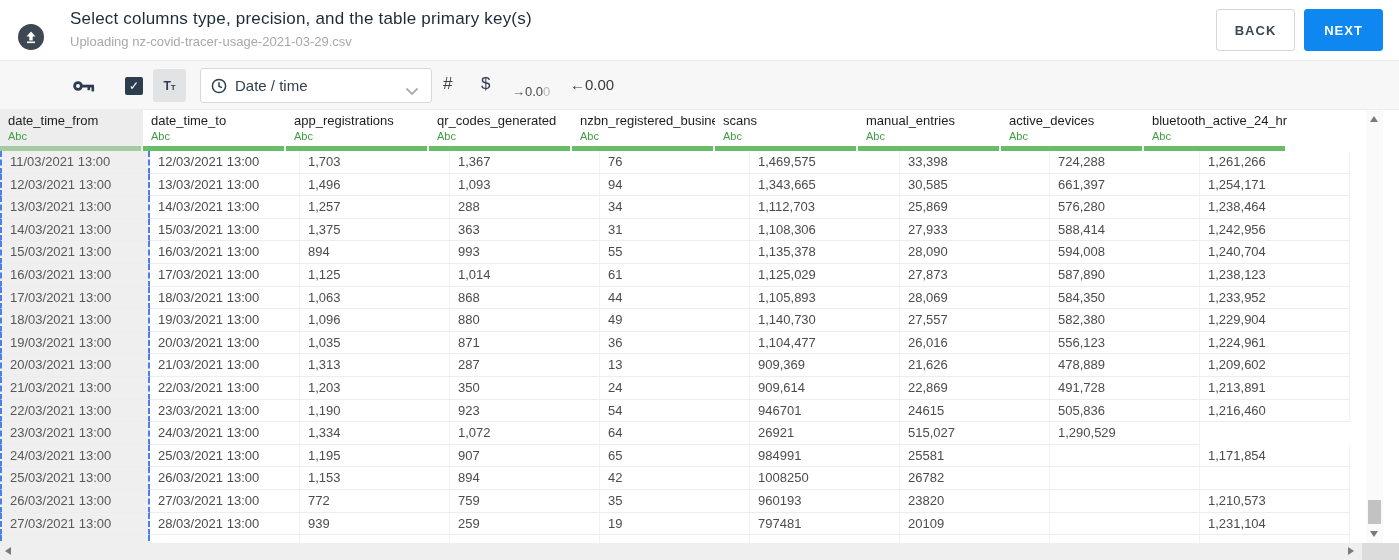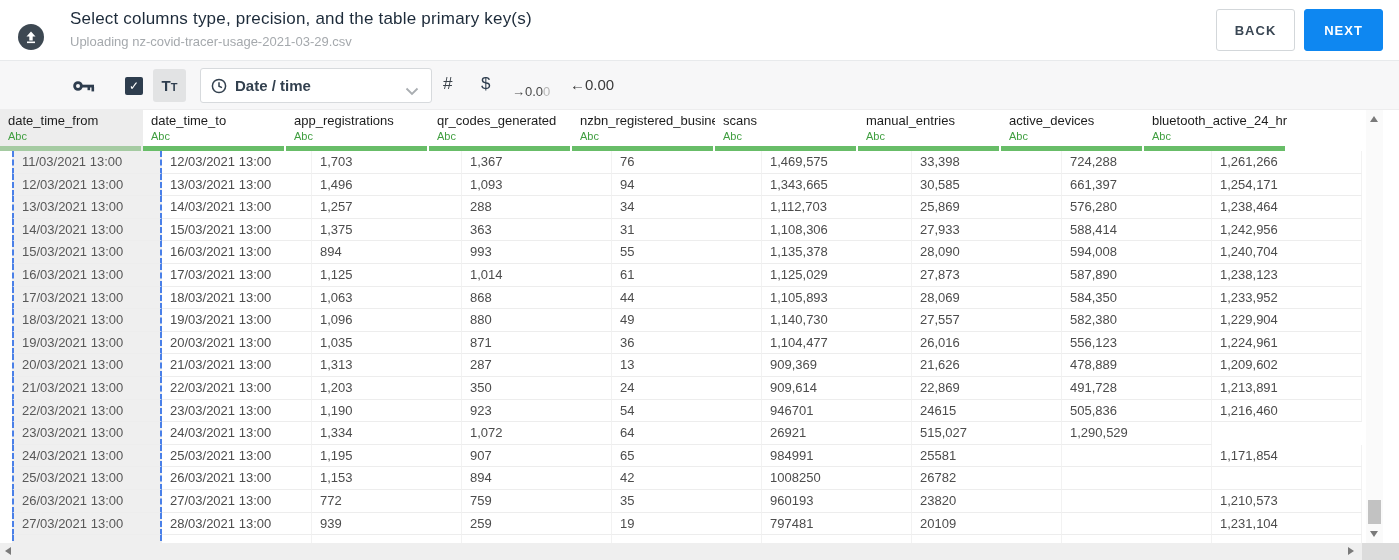--- a/index.html
+++ b/index.html
@@ -23,43 +23,43 @@
 
   
   .toolbar { position:absolute; top:61px; left:0; width:1399px; height:49px;
              background:#f7f7f8; border-bottom:1px solid #ededee; }
   .key-ic { position:absolute; left:72px; top:17px; }
   .cb { position:absolute; left:125px; top:16px; width:18px; height:18px; border-radius:2px;
         background:#2e3d4e; color:#fff; display:flex; align-items:center; justify-content:center;
         font-size:12px; cursor:pointer; }
   .tt { position:absolute; left:153px; top:8px; width:33px; height:33px; border:none; border-radius:3px;
         background:#e2e3e4; color:#2e3d4e; font-family:"Liberation Sans", sans-serif;
-        font-size:15px; font-weight:bold; font-variant:small-caps; cursor:pointer; }
+        font-size:12px; font-weight:bold; font-variant:small-caps; cursor:pointer; }
   .dd { position:absolute; left:200px; top:7px; width:232px; height:35px; background:#fff;
         border:1px solid #d7dadd; border-radius:3px; cursor:pointer; }
   .dd .clock { position:absolute; left:10px; top:9px; }
-  .dd .ddv { position:absolute; left:34px; top:8px; font-size:15px; color:#33414f;font-weight:bold; }
+  .dd .ddv { position:absolute; left:34px; top:8px; font-size:15px; color:#33414f; }
   .dd .chev { position:absolute; right:12px; top:13px; }
   .hash { position:absolute; left:443px; top:13px; font-size:17px; color:#3c434b; cursor:pointer; }
   .dollar { position:absolute; left:481px; top:13px; font-size:17px; color:#2e3d4e; cursor:pointer; }
   .dec-inc { position:absolute; left:512px; top:15px; font-size:13px; color:#4a4a4a; cursor:pointer;margin-top:8px; }
   .dec-inc .faded { color:#b8b8b8; }
   .dec-dec { position:absolute; left:570px; top:15px; font-size:15px; color:#3a3a3a; cursor:pointer; }
 
   
   .thead { position:absolute; top:110px; left:0; width:1350px; height:41px; display:flex; }
   .hcell { position:relative; width:143px; height:41px; padding:3px 0 0 8px; overflow:hidden; cursor:pointer; }
   .hcell .cname { font-size:13px; color:#1c1c1c; white-space:nowrap; }
   .hcell .ctype { margin-top:2px; font-size:11px; color:#3f9e3f; }
   .hcell .gbar { position:absolute; left:0; right:2px; bottom:0; height:5px; background:#68bd68; }
   .hcell.sel { background:#ededed; }
   .hcell.sel .gbar { background:#a5cba2; }
 
   
-  .tbody { position:absolute; top:151px; left:12px; width:1350px; height:392px; overflow:hidden; background:#fff; }
+  .tbody { position:absolute; top:151px; left:0; width:1350px; height:392px; overflow:hidden; background:#fff; }
   .trow { display:flex; height:22.6px; }
   .tcell { width:150px; padding-left:8px; font-size:13px; color:#4c4c4c; line-height:22px;
            border-bottom:1px solid #ededed; border-right:1px solid #f2f2f2;
            overflow:hidden; white-space:nowrap; }
   .tcell.sel { background:#efefef; border-left:2px dashed #4a80e8; border-right:2px dashed #4a80e8; color:#585858; }
   .trow.filler { height:24px; }
   .trow.filler .tcell { border-bottom:none; }
 
   
   .vscroll { position:absolute; left:1366px; top:110px; width:17px; height:433px; background:#fafafa; }

